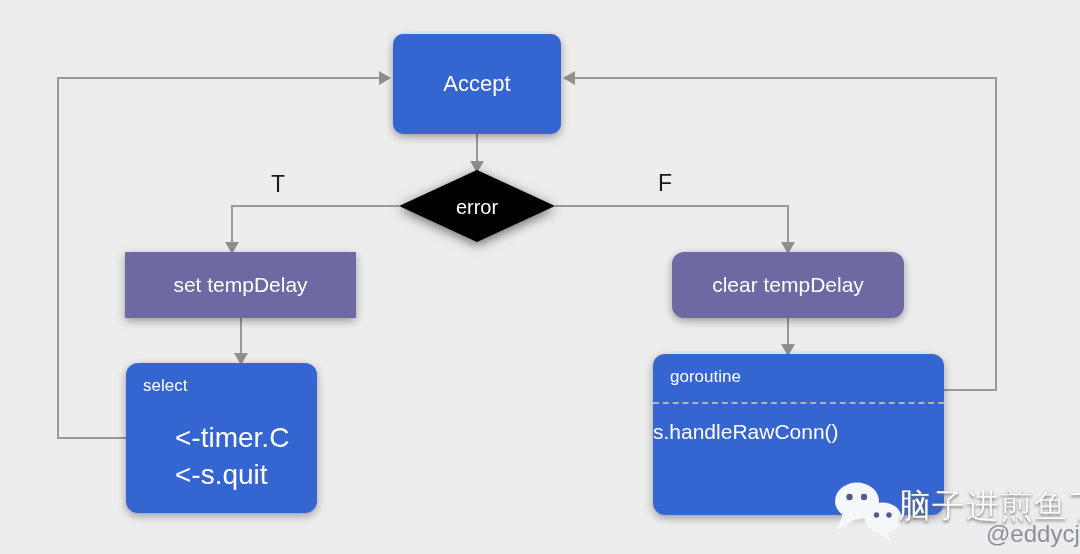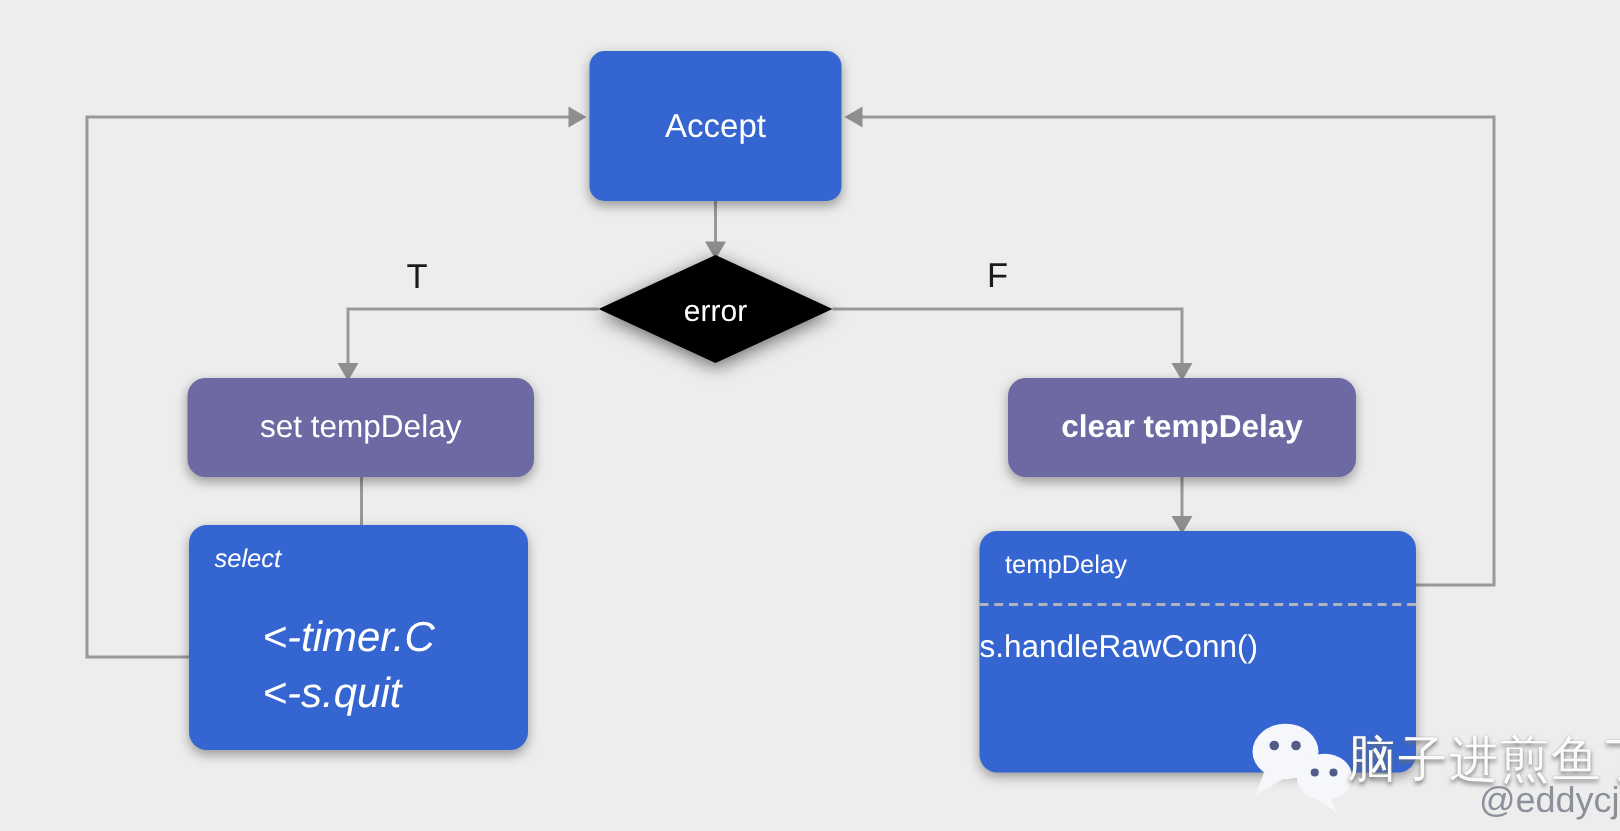--- a/index.html
+++ b/index.html
@@ -53,35 +53,33 @@
   .node.blue { background: var(--blue); }
   .node.purple { background: var(--purple); }
   .node-accept {
     left: 393px; top: 34px; width: 168px; height: 100px;
     border-radius: 10px;
     display: flex; align-items: center; justify-content: center;
     font-size: 22px;
   }
   .node-set-tempdelay {
     left: 125px; top: 252px; width: 231px; height: 66px;
-    border-radius: 12px;
+    border-radius: 0;
     display: flex; align-items: center; justify-content: center;
     font-size: 21px;
   }
   .node-clear-tempdelay {
     left: 672px; top: 252px; width: 232px; height: 66px;
     border-radius: 12px;
     display: flex; align-items: center; justify-content: center;
     font-size: 21px;
-    font-weight: bold;
   }
   .node-select {
-    left: 126px; top: 350px; width: 226px; height: 150px;
+    left: 126px; top: 363px; width: 191px; height: 150px;
     border-radius: 12px;
-    font-style: italic;
   }
   .node-select .node-title {
     position: absolute; left: 17px; top: 13px;
     font-size: 17px;
   }
   .node-select .case-list {
     position: absolute; left: 49px; top: 56px;
     font-size: 28px;
   }
   .node-select .case-line { line-height: 37px; }
@@ -199,21 +197,21 @@
 
   <div class="node blue node-select">
     <div class="node-title">select</div>
     <div class="case-list">
       <div class="case-line">&lt;-timer.C</div>
       <div class="case-line">&lt;-s.quit</div>
     </div>
   </div>
 
   <div class="node blue node-goroutine">
-    <div class="node-title">tempDelay</div>
+    <div class="node-title">goroutine</div>
     <div class="dashed-separator"></div>
     <div class="node-body">s.handleRawConn()</div>
   </div>
 
   <div class="watermark">
     <svg class="wechat-icon" viewBox="0 0 74 62" aria-hidden="true">
 
       <ellipse cx="25" cy="21" rx="22" ry="18.5" fill="#f6f7fa"></ellipse>
       <polygon points="11,34 5,50 24,39" fill="#f6f7fa"></polygon>
       <circle cx="17.5" cy="17" r="3.2" fill="#515d87"></circle>

